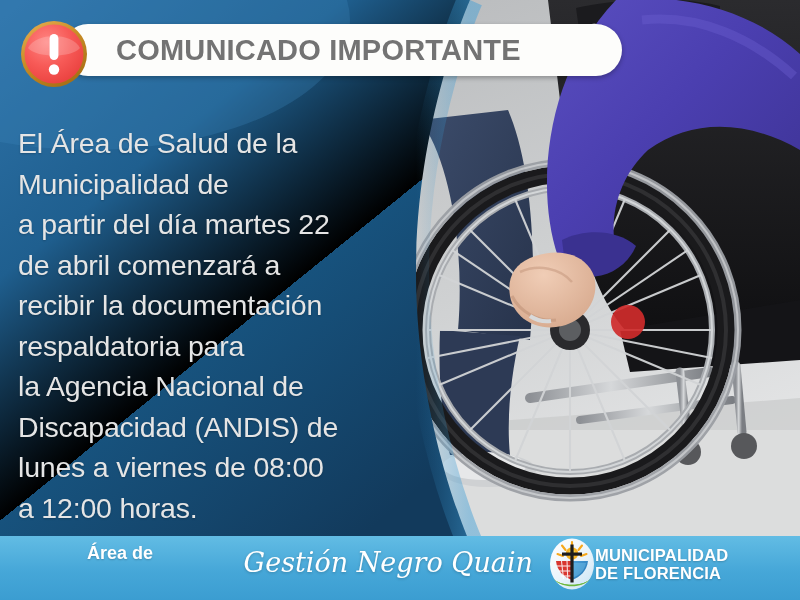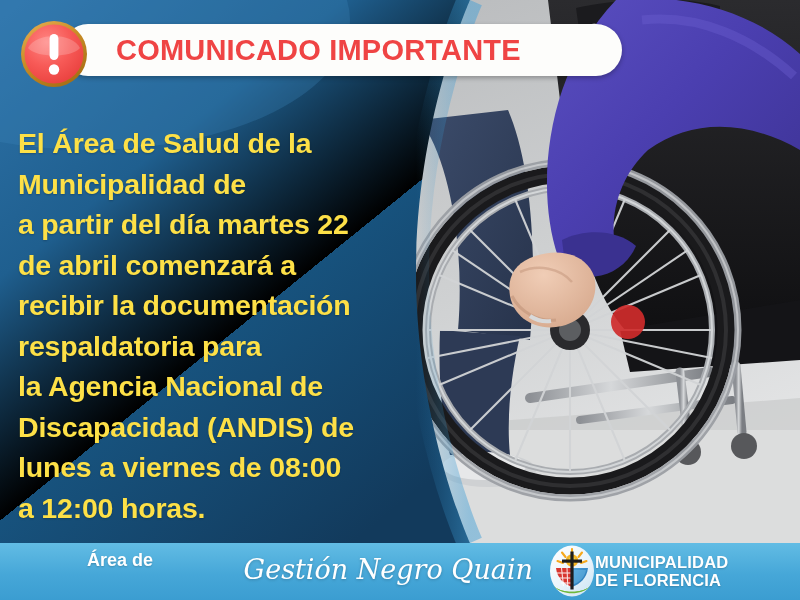--- a/index.html
+++ b/index.html
@@ -47,54 +47,54 @@
     background:#fdfdfb;
     border-radius:26px;
     box-shadow:0 2px 5px rgba(0,0,0,.28);
     display:flex;
     align-items:center;
     padding-left:54px;
   }
   #header-title {
     font-size:29px;
     font-weight:bold;
-    color:#ef4444;
+    color:#737373;
     letter-spacing:.2px;
     white-space:nowrap;
   }
   #alert-icon {
     position:absolute;
     left:0; top:0;
     width:72px; height:72px;
     z-index:6;
   }
   #alert-icon svg { display:block; }
 
   
   #body-text {
     position:absolute;
     left:18px; top:123px;
     width:452px;
     z-index:5;
   }
   .body-line {
-    color:#fde047;
+    color:#e5e5e5;
     font-size:28.5px;
-    font-weight:bold;
+    font-weight:normal;
     line-height:40.5px;
     letter-spacing:-.2px;
     white-space:nowrap;
     text-shadow:0 1px 2px rgba(0,0,0,.22);
   }
 
   
   #footer {
     position:absolute;
     left:0; bottom:0;
-    width:800px; height:57px;
+    width:800px; height:64px;
     background:linear-gradient(180deg,#62bce4 0%,#46a7d8 55%,#3b9dd1 100%);
     z-index:7;
   }
   #footer-inner {
     position:relative;
     width:800px; height:57px;
   }
   #area-salud {
     position:absolute;
     left:55px; top:6px;

